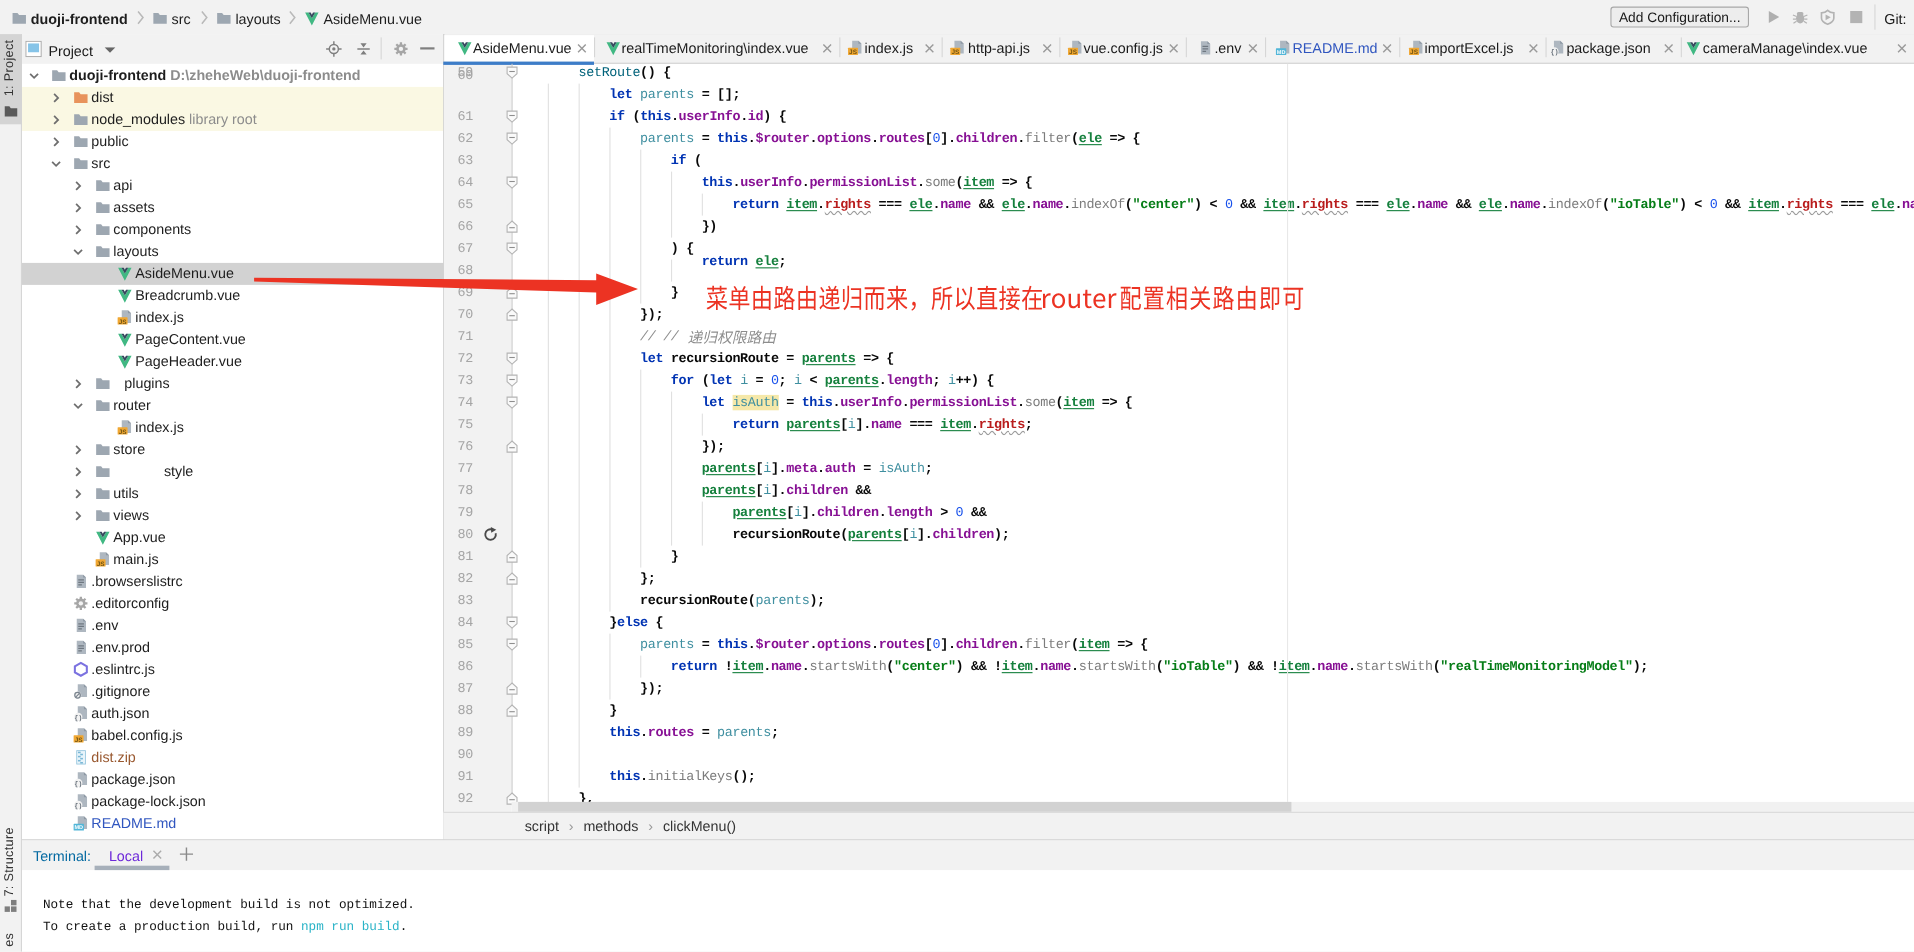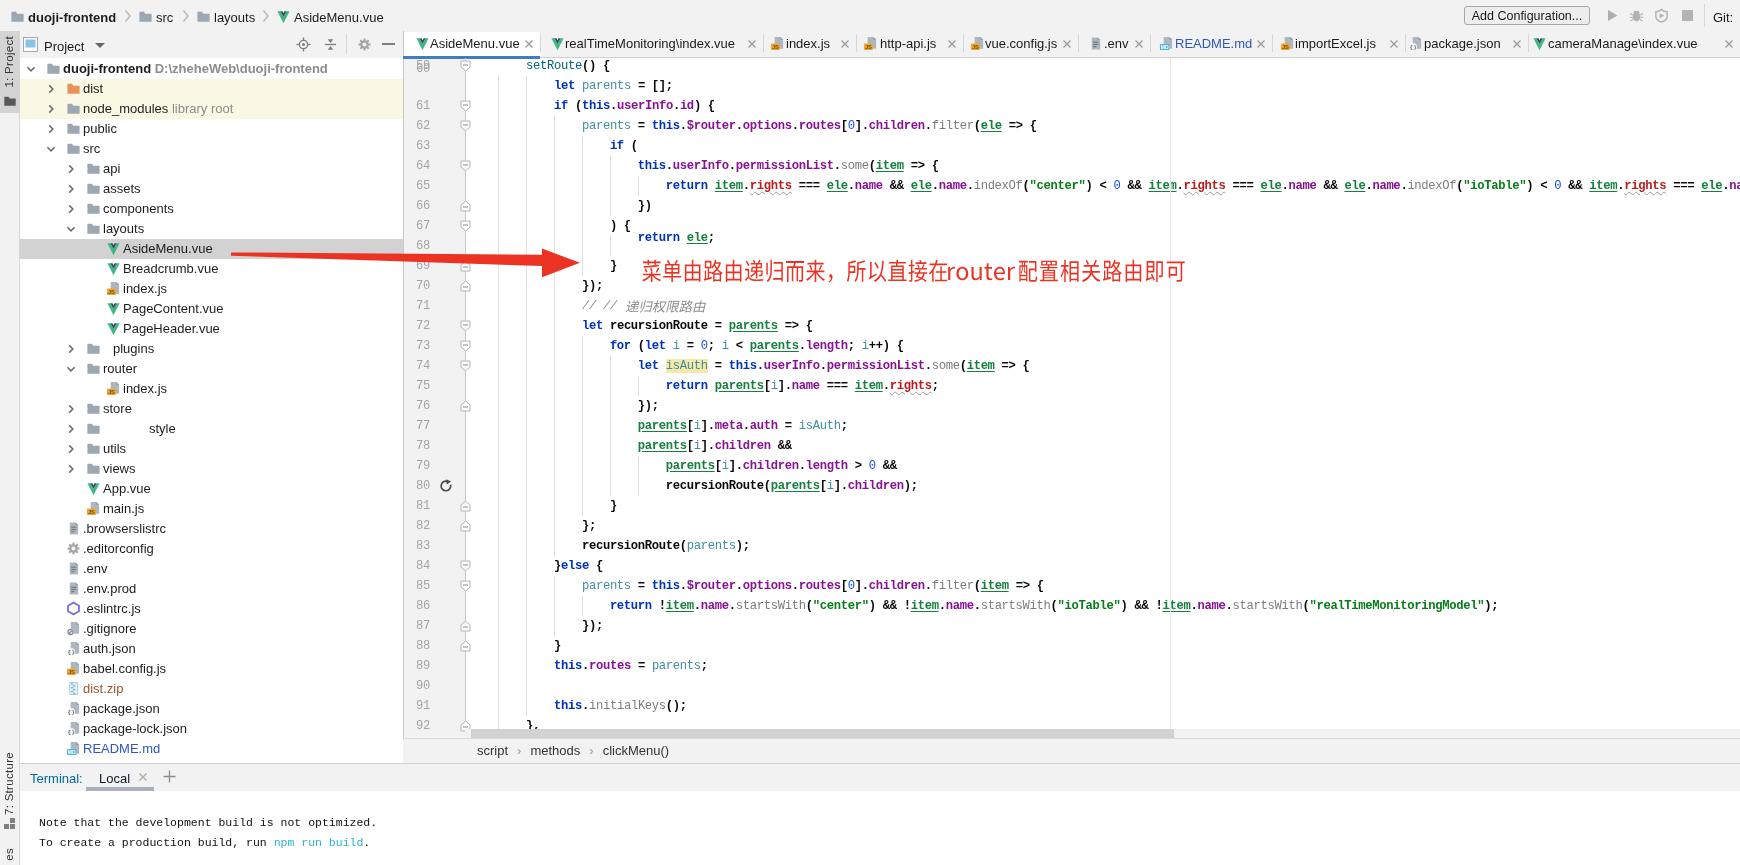--- a/index.html
+++ b/index.html
@@ -602,21 +602,21 @@
 <div class="abs" style="left:465px;top:729px;width:1275px;height:10px;background:#F1F1F1"></div>
 <div class="abs" style="left:471px;top:729px;width:703px;height:10px;background:#D2D2D2"></div>
 <div class="abs" style="left:403px;top:738px;width:1337px;height:25px;background:#F2F2F2;border-top:1px solid #DADADA"></div>
 <div class="abs" style="left:477px;top:743px;font-size:13px;color:#333"><span style="color:#333">script</span><span class="bsep">›</span><span style="color:#333">methods</span><span class="bsep">›</span><span style="color:#333">clickMenu()</span></div>
 
 <div class="abs" style="left:20px;top:763px;width:1720px;height:1px;background:#D1D1D1"></div>
 <div class="abs" style="left:20px;top:764px;width:1720px;height:27px;background:#F2F2F2"></div>
 <div class="abs" style="left:20px;top:791px;width:1720px;height:74px;background:#FFFFFF"></div>
 <div class="abs tt" style="left:30px;top:769px;color:#0369a1">Terminal:</div>
 <div class="abs" style="left:86px;top:763px;width:68px;height:25px"></div>
-<div class="abs tt" style="left:99px;top:769px;color:#0f172a">Local</div>
+<div class="abs tt" style="left:99px;top:769px;color:#6d28d9">Local</div>
 <svg class="abs" style="left:138px;top:772px" width="10" height="10">
     <path d="M1.5 1.5 L8.5 8.5 M8.5 1.5 L1.5 8.5" stroke="#ABABAB" stroke-width="1.3"></path>
   </svg>
 <div class="abs" style="left:86px;top:787px;width:68px;height:4px;background:#A7B0BA"></div>
 <svg class="abs" style="left:163px;top:770px" width="13" height="13">
     <path d="M6.5 0.5 V12.5 M0.5 6.5 H12.5" stroke="#8A8A8A" stroke-width="1.3"></path>
   </svg>
 <div class="abs term" style="left:39px;top:816px">Note that the development build is not optimized.</div>
 <div class="abs term" style="left:39px;top:836px">To create a production build, run <span style="color:#29B3C7">npm run build</span>.</div>
 <svg class="abs" style="left:0;top:0" width="1240" height="300">

